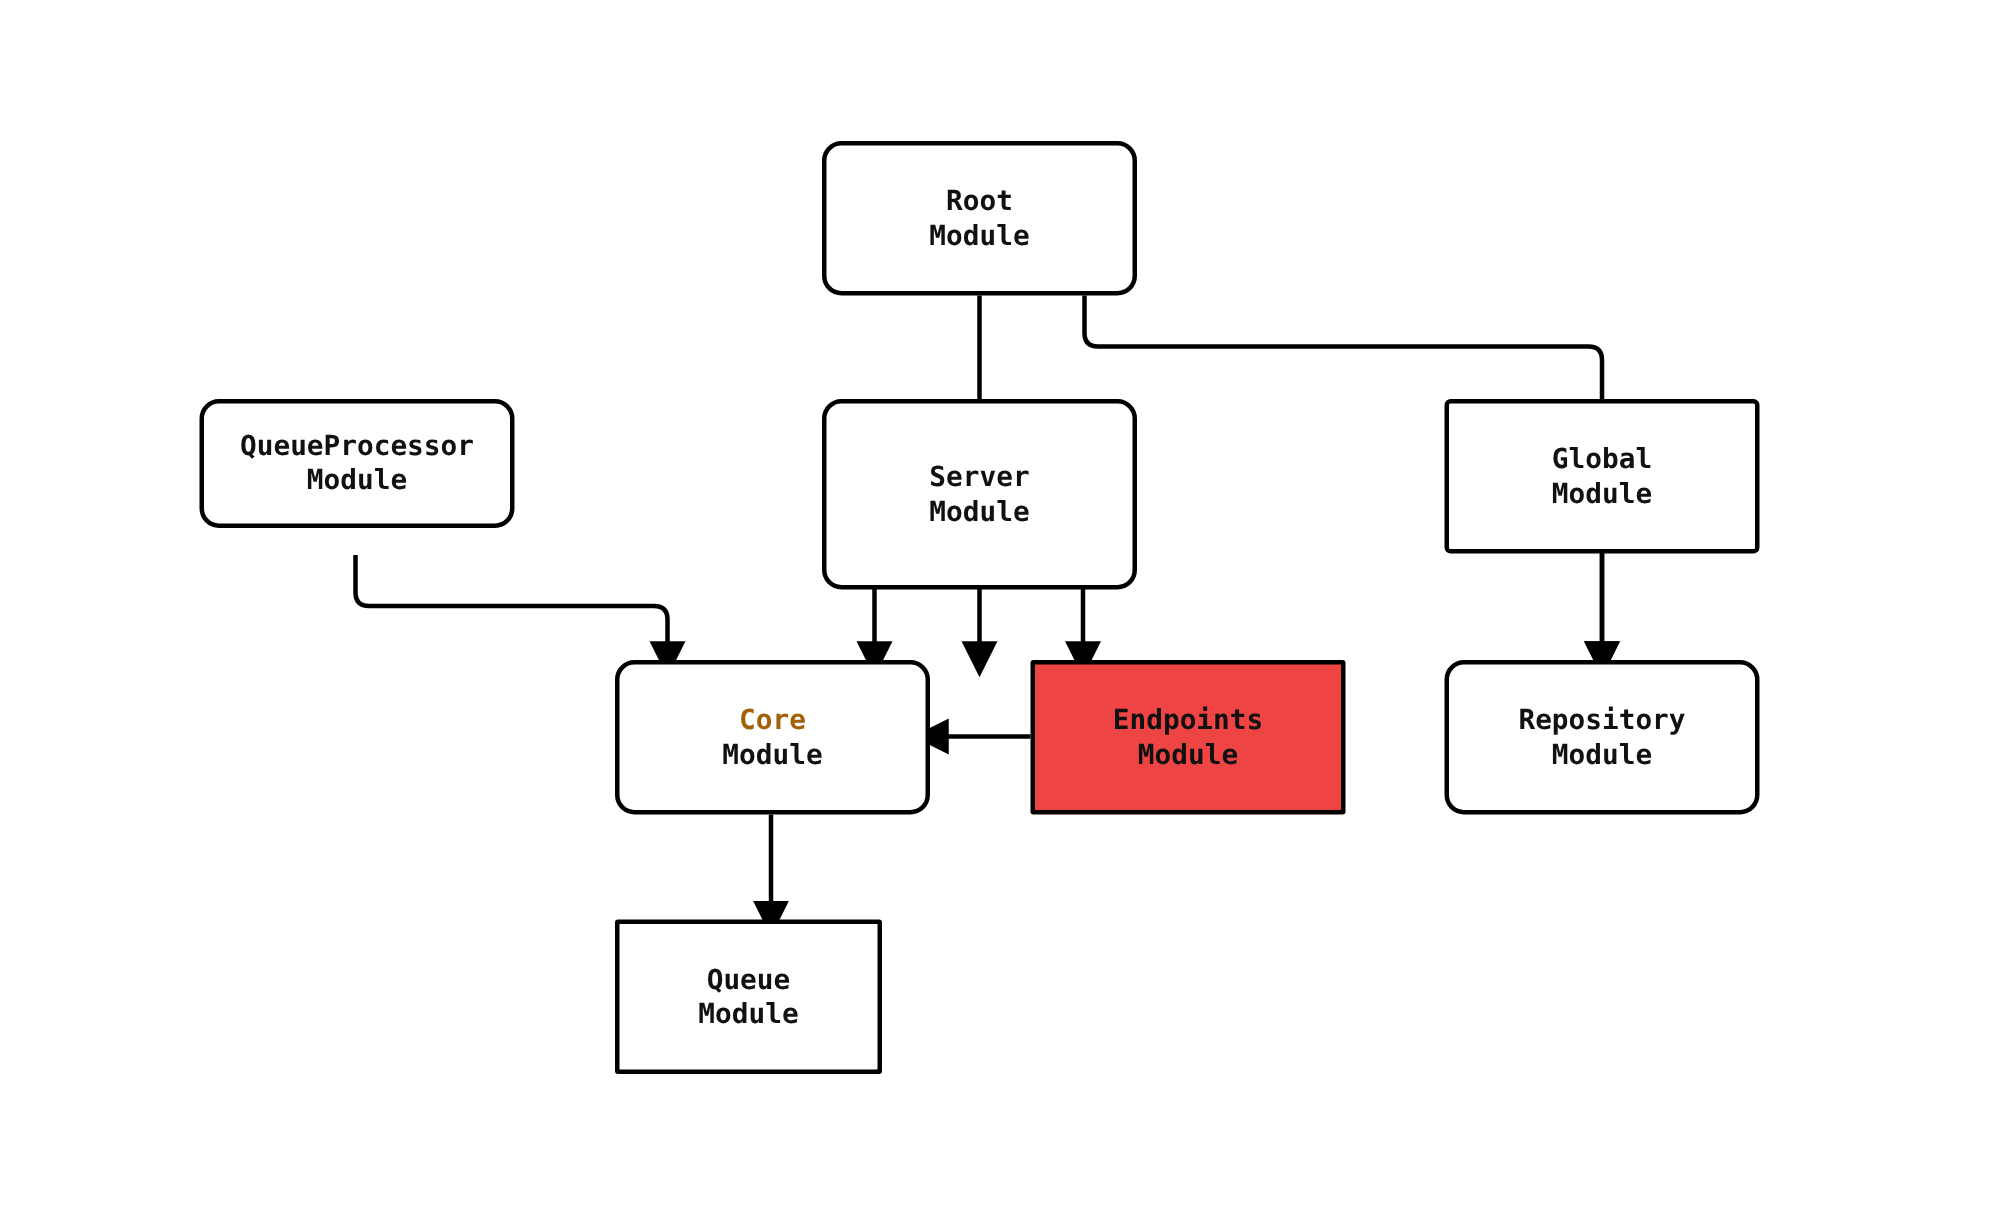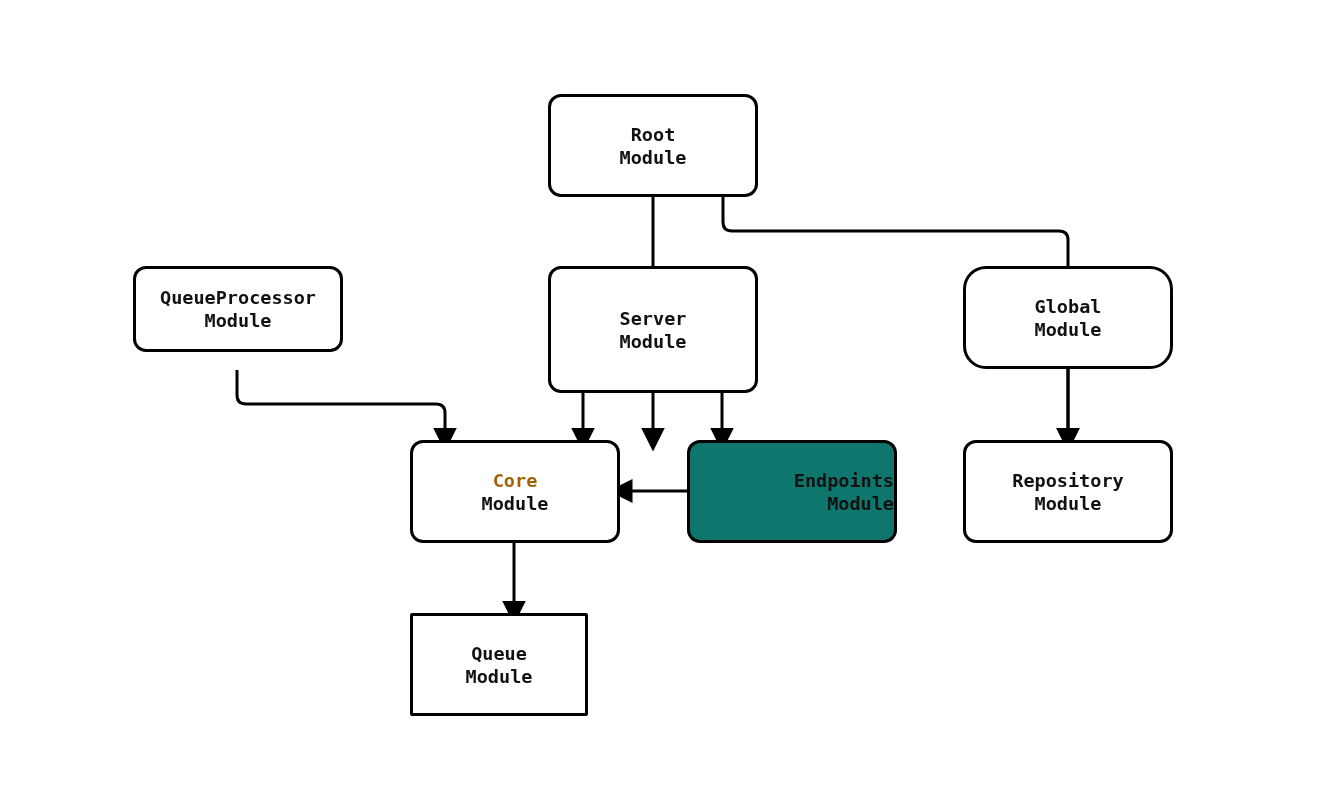--- a/index.html
+++ b/index.html
@@ -75,29 +75,29 @@
         <div class="node-line" style="color: rgb(17, 17, 17);">Module</div>
       </div>
       <div class="node" style="left: 133px; top: 266px; width: 210px; height: 86px; border-radius: 13px; border-color: rgb(0, 0, 0); border-width: 3px; background: rgb(255, 255, 255);">
         <div class="node-line" style="color: rgb(17, 17, 17);">QueueProcessor</div>
         <div class="node-line" style="color: rgb(17, 17, 17);">Module</div>
       </div>
       <div class="node" style="left: 548px; top: 266px; width: 210px; height: 127px; border-radius: 13px; border-color: rgb(0, 0, 0); border-width: 3px; background: rgb(255, 255, 255);">
         <div class="node-line" style="color: rgb(17, 17, 17);">Server</div>
         <div class="node-line" style="color: rgb(17, 17, 17);">Module</div>
       </div>
-      <div class="node" style="left: 963px; top: 266px; width: 210px; height: 103px; border-radius: 23px; border-color: rgb(0, 0, 0); border-width: 3px; background: rgb(255, 255, 255);">
+      <div class="node" style="left: 963px; top: 266px; width: 210px; height: 103px; border-radius: 4px; border-color: rgb(0, 0, 0); border-width: 3px; background: rgb(255, 255, 255);">
         <div class="node-line" style="color: rgb(17, 17, 17);">Global</div>
         <div class="node-line" style="color: rgb(17, 17, 17);">Module</div>
       </div>
       <div class="node" style="left: 410px; top: 440px; width: 210px; height: 103px; border-radius: 13px; border-color: rgb(0, 0, 0); border-width: 3px; background: rgb(255, 255, 255);">
         <div class="node-line" style="color: #a16207;">Core</div>
         <div class="node-line" style="color: rgb(17, 17, 17);">Module</div>
       </div>
-      <div class="node" style="left: 687px; top: 440px; width: 210px; height: 103px; border-radius: 13px; border-color: rgb(0, 0, 0); border-width: 3px; background: #0f766e; align-items: flex-end;">
+      <div class="node" style="left: 687px; top: 440px; width: 210px; height: 103px; border-radius: 2px; border-color: rgb(0, 0, 0); border-width: 3px; background: #ef4444;">
         <div class="node-line" style="color: rgb(17, 17, 17);">Endpoints</div>
         <div class="node-line" style="color: rgb(17, 17, 17);">Module</div>
       </div>
       <div class="node" style="left: 963px; top: 440px; width: 210px; height: 103px; border-radius: 13px; border-color: rgb(0, 0, 0); border-width: 3px; background: rgb(255, 255, 255);">
         <div class="node-line" style="color: rgb(17, 17, 17);">Repository</div>
         <div class="node-line" style="color: rgb(17, 17, 17);">Module</div>
       </div>
       <div class="node" style="left: 410px; top: 613px; width: 178px; height: 103px; border-radius: 2px; border-color: rgb(0, 0, 0); border-width: 3px; background: rgb(255, 255, 255);">
         <div class="node-line" style="color: rgb(17, 17, 17);">Queue</div>
         <div class="node-line" style="color: rgb(17, 17, 17);">Module</div>

